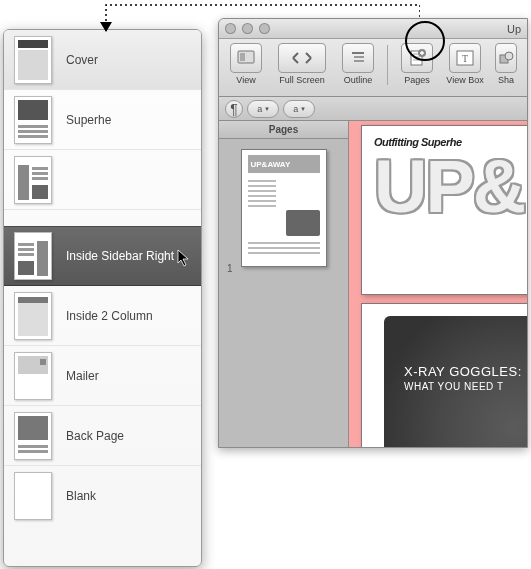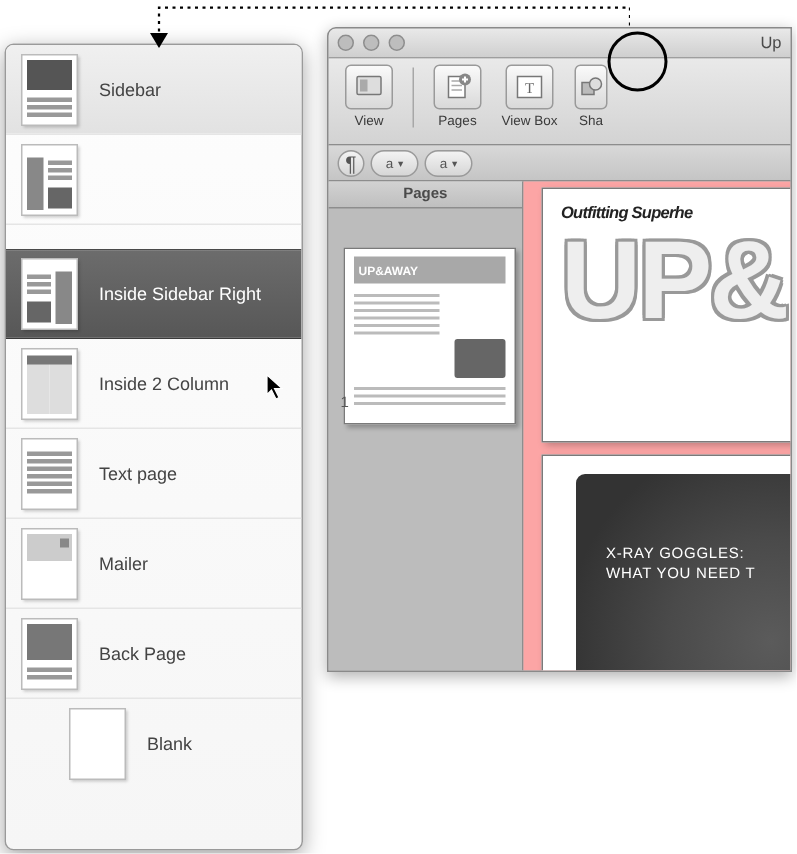--- a/index.html
+++ b/index.html
@@ -50,21 +50,21 @@
   .template-item.selected {
     background: linear-gradient(#6c6c6c, #575757);
     color: #fff;
     border-top: 1px solid #4a4a4a;
     border-bottom: 1px solid #3a3a3a;
     margin-top: 16px;
   }
   .template-item:first-child {
     background: linear-gradient(#f0f0f0, #e2e2e2);
   }
-  .template-item:last-child { border-bottom: none; margin-left: 32px; }
+  .template-item:last-child { border-bottom: none; }
   .tmpl-thumb {
     width: 38px;
     height: 48px;
     background: #fff;
     border: 1px solid #bbb;
     box-shadow: 1px 1px 2px rgba(0,0,0,0.2);
     flex-shrink: 0;
     position: relative;
     overflow: hidden;
   }
@@ -209,23 +209,23 @@
     border-bottom: 1px solid #8d8d8d;
     font-size: 10px; color:#4a4a4a; font-weight:bold;
     display:flex; align-items:center; justify-content:center;
   }
   .pages-scroll {
     flex:1;
     padding: 10px 10px;
     position: relative;
   }
   .page-thumb {
-    width: 115px; height: 118px;
+    width: 86px; height: 118px;
     background:#fff; border: 1px solid #7a7a7a;
-    margin: 16px auto;
+    margin: 0 auto;
     position: relative;
     box-shadow: 2px 2px 3px rgba(0,0,0,0.25);
     overflow:hidden;
   }
   .page-thumb .mast {
     position:absolute; top:5px; left:6px; right:6px; height:18px;
     background:#a8a8a8; color:#fff; font-size:8px; font-weight:bold;
     display:flex; align-items:center; padding-left:3px;
   }
   .page-thumb .txt { position:absolute; left:6px; right:50px; height:2px; background:#bbb; }
@@ -271,50 +271,57 @@
   .ad-panel {
     position:absolute; top:12px; left:22px; right:0; bottom:0;
     background: radial-gradient(circle at 55% 60%, #5b5b5b 0%, #4a4a4a 40%, #333 80%);
     border-radius: 6px 0 0 0;
   }
   .ad-text {
     position:absolute; top: 48px; left: 20px;
     color:#fff;
     font-family: Impact, "Arial Black", sans-serif;
   }
-  .ad-line1 { font-size: 10px; letter-spacing: 0.5px; }
+  .ad-line1 { font-size: 13px; letter-spacing: 0.5px; }
   .ad-line2 { font-size: 10px; letter-spacing: 0.5px; margin-top:2px; }
 
   
   .glyph { font-size: 14px; color:#555; }
 
 </style>
 </head>
 <body>
 
 <div class="connector">
   <svg viewBox="0 0 317 31">
     <path d="M 3 31 L 3 5 L 317 5 L 317 18" fill="none" stroke="#000" stroke-width="1.5" stroke-dasharray="2 3"></path>
   </svg>
 </div>
 <div class="arrowhead"></div>
 
 <div class="pages-circle"></div>
 
 <div class="template-menu">
 
+  <div class="template-item">
+    <div class="tmpl-thumb">
+      <div class="th-block" style="top:3px;left:3px;right:3px;height:8px;background:#444;"></div>
+      <div class="th-block" style="top:13px;left:3px;right:3px;bottom:3px;background:#d8d8d8;"></div>
+    </div>
+    <span class="tmpl-label">Cover</span>
+  </div>
 
   <div class="template-item">
     <div class="tmpl-thumb">
       <div class="th-block" style="top:3px;left:3px;right:3px;height:20px;background:#555;"></div>
       <div class="th-row" style="top:28px;"></div>
       <div class="th-row" style="top:33px;"></div>
       <div class="th-row" style="top:38px;"></div>
     </div>
-    <span class="tmpl-label">Sidebar</span>
+    <span class="tmpl-label">Superhe</span>
   </div>
 
   <div class="template-item">
     <div class="tmpl-thumb">
       <div class="th-col" style="left:3px;background:#888;"></div>
       <div class="th-row" style="top:10px;left:17px;"></div>
       <div class="th-row" style="top:15px;left:17px;"></div>
       <div class="th-row" style="top:20px;left:17px;"></div>
       <div class="th-block" style="bottom:4px;left:17px;width:16px;height:14px;background:#666;"></div>
     </div>
@@ -333,31 +340,20 @@
 
   <div class="template-item">
     <div class="tmpl-thumb">
       <div class="th-col" style="left:3px;width:15px;background:#ddd;"></div>
       <div class="th-col" style="right:3px;width:15px;background:#ddd;"></div>
       <div class="th-block" style="top:4px;left:3px;right:3px;height:6px;background:#777;"></div>
     </div>
     <span class="tmpl-label">Inside 2 Column</span>
   </div>
 
-  <div class="template-item">
-    <div class="tmpl-thumb">
-      <div class="th-row" style="top:8px;"></div>
-      <div class="th-row" style="top:13px;"></div>
-      <div class="th-row" style="top:18px;"></div>
-      <div class="th-row" style="top:23px;"></div>
-      <div class="th-row" style="top:28px;"></div>
-      <div class="th-row" style="top:33px;"></div>
-    </div>
-    <span class="tmpl-label">Text page</span>
-  </div>
 
   <div class="template-item">
     <div class="tmpl-thumb">
       <div class="th-block" style="top:3px;left:3px;right:3px;height:18px;background:#ccc;"></div>
       <div class="th-block" style="top:6px;right:5px;width:6px;height:6px;background:#888;"></div>
     </div>
     <span class="tmpl-label">Mailer</span>
   </div>
 
   <div class="template-item">
@@ -392,20 +388,38 @@
 
   <div class="toolbar">
     <div class="tb-btn">
       <div class="tb-icon">
         <svg width="18" height="16" viewBox="0 0 18 16">
             <rect x="1" y="1" width="16" height="12" rx="1" fill="#ddd" stroke="#777"></rect>
             <rect x="3" y="3" width="5" height="8" fill="#aaa"></rect>
           </svg>
       </div>
       <span class="tb-label">View</span>
+    </div>
+    <div class="tb-btn fullscreen">
+      <div class="tb-icon fullscreen">
+        <svg width="22" height="14" viewBox="0 0 22 14">
+            <path d="M2 7 L7 2 M2 7 L7 12 M20 7 L15 2 M20 7 L15 12" stroke="#666" stroke-width="2" fill="none"></path>
+          </svg>
+      </div>
+      <span class="tb-label">Full Screen</span>
+    </div>
+    <div class="tb-btn">
+      <div class="tb-icon">
+        <svg width="18" height="16" viewBox="0 0 18 16">
+            <line x1="3" y1="3" x2="15" y2="3" stroke="#777" stroke-width="2"></line>
+            <line x1="5" y1="7" x2="15" y2="7" stroke="#999" stroke-width="2"></line>
+            <line x1="5" y1="11" x2="15" y2="11" stroke="#999" stroke-width="2"></line>
+          </svg>
+      </div>
+      <span class="tb-label">Outline</span>
     </div>
 
     <div class="tb-divider"></div>
 
     <div class="tb-btn">
       <div class="tb-icon">
         <svg width="20" height="20" viewBox="0 0 20 20">
           <rect x="4" y="3" width="11" height="14" fill="#fff" stroke="#777"></rect>
           <line x1="6" y1="6" x2="13" y2="6" stroke="#aaa"></line>
           <line x1="6" y1="9" x2="13" y2="9" stroke="#aaa"></line>

